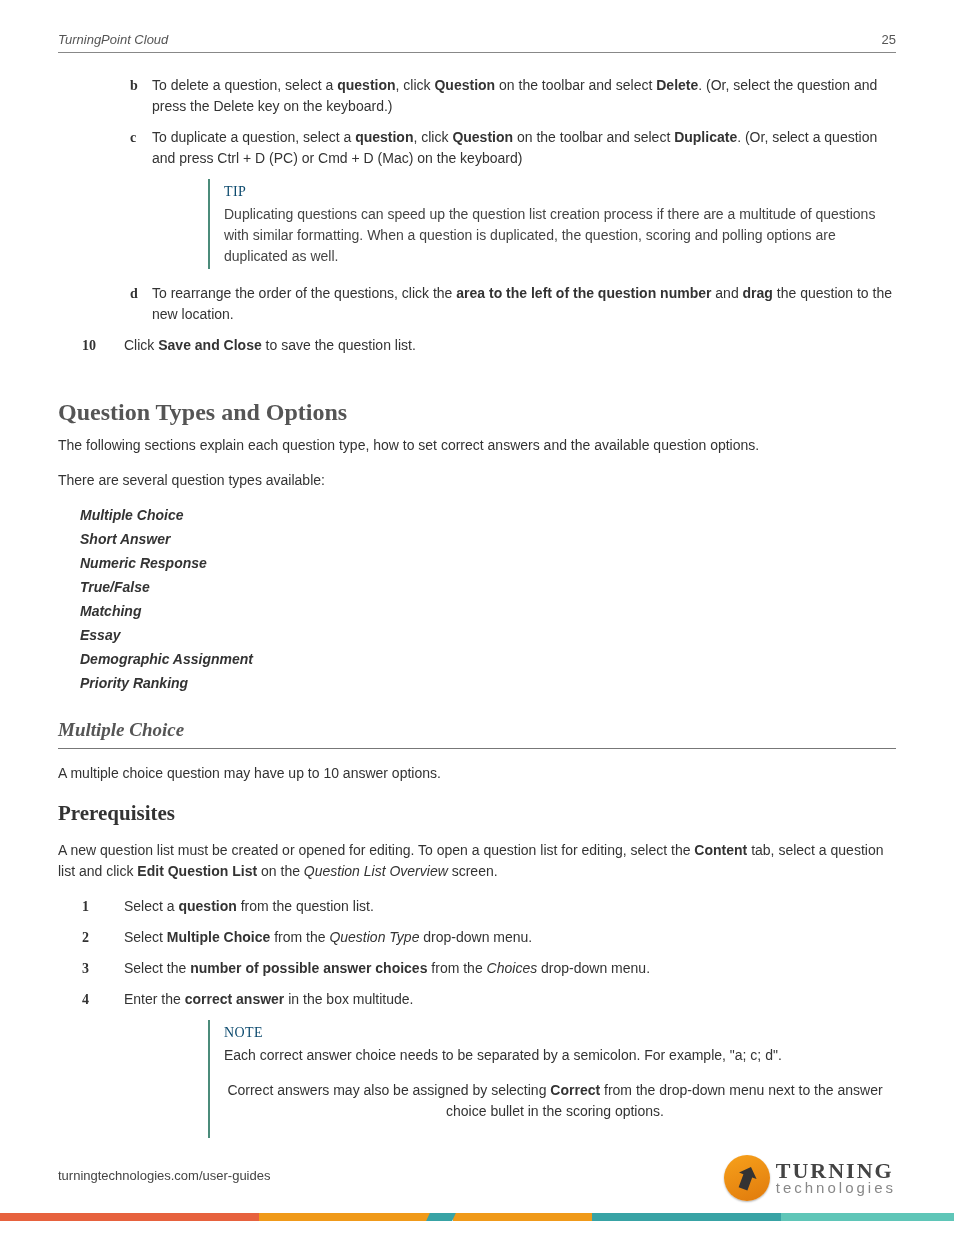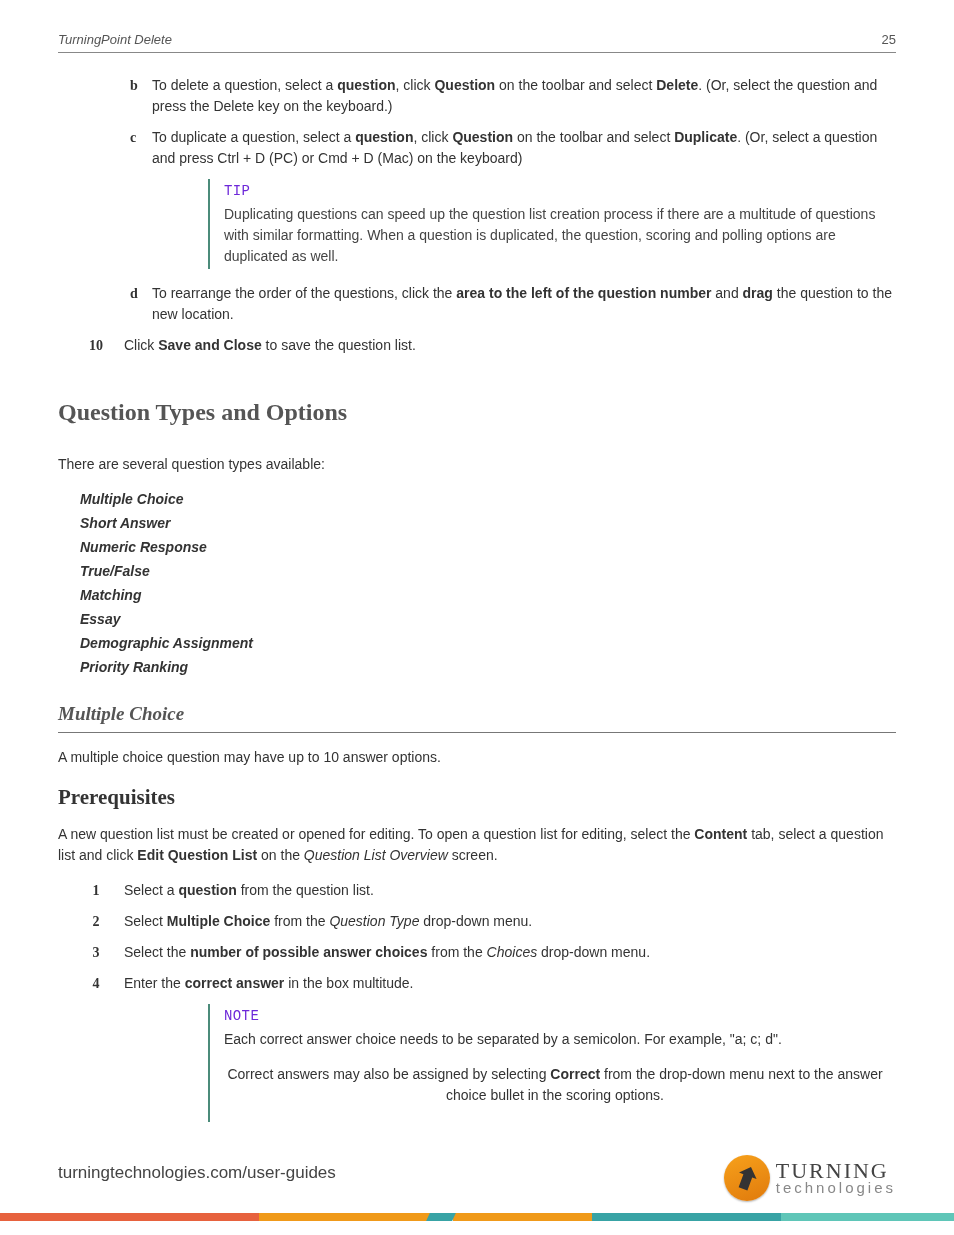--- a/index.html
+++ b/index.html
@@ -43,51 +43,51 @@
   }
   .sub-text { flex: 1; }
   b { font-weight: bold; }
   .callout {
     margin: 10px 0 14px 150px;
     border-left: 2px solid #4b8b7a;
     padding: 2px 10px 2px 14px;
     max-width: 700px;
   }
   .callout-title {
-    font-family: Liberation Mono, monospace;
-    color: #6d28d9;
+    font-family: Liberation Serif, serif;
+    color: #0c4a6e;
     font-weight: normal;
     font-size: 14px;
     letter-spacing: 0.4px;
     margin-bottom: 2px;
   }
   .callout-body { color: #444; }
   .callout .para + .para { margin-top: 10px; text-align: center; }
   .num-list {
     margin-left: 24px;
   }
   .num-item {
     display: flex;
     margin-bottom: 10px;
   }
   .num-label {
     font-family: Georgia, 'Times New Roman', serif;
     font-weight: bold;
     width: 28px;
-    text-align: center;
+    text-align: left;
     flex-shrink: 0;
     margin-right: 14px;
     color: #333;
   }
   .h1 {
     font-family: Georgia, 'Times New Roman', serif;
     font-size: 24px;
     color: #555;
     margin-top: 38px;
-    margin-bottom: 24px;
+    margin-bottom: 5px;
   }
   .para { margin-bottom: 14px; color: #333; }
   .qtype-list {
     margin: 4px 0 22px 22px;
   }
   .qtype-list div {
     font-weight: bold;
     font-style: italic;
     margin-bottom: 3px;
   }
@@ -111,21 +111,21 @@
     position: absolute;
     bottom: 14px;
     left: 0;
     right: 0;
     height: 54px;
   }
   .footer-url {
     position: absolute;
     left: 58px;
     bottom: 36px;
-    font-size: 17px;
+    font-size: 13px;
     color: #444;
   }
   .footer-logo {
     position: absolute;
     right: 58px;
     bottom: 20px;
     display: flex;
     align-items: center;
   }
   .logo-circle {
@@ -136,20 +136,21 @@
     margin-right: 6px;
     box-shadow: 0 1px 2px rgba(0,0,0,.3);
   }
   .logo-circle svg { width: 28px; height: 28px; }
   .logo-text { line-height: 0.9; }
   .logo-big {
     font-family: Georgia, 'Times New Roman', serif;
     font-size: 22px;
     letter-spacing: 2px;
     color: #444;
+    font-weight: bold;
   }
   .logo-small {
     font-size: 15px;
     letter-spacing: 3px;
     color: #888;
     text-align: right;
   }
   .footer-bar {
     position: absolute;
     bottom: 0; left: 0; right: 0;
@@ -162,21 +163,21 @@
   .fb4 { background:#f09a1a; flex:1.6; }
   .fb5 { background:#38a3a5; flex:2.2; }
   .fb6 { background:#5fc6b8; flex:2; }
 </style>
 </head>
 <body>
 
 <div class="page">
 
   <div class="header-row">
-    <span>TurningPoint Delete</span>
+    <span>TurningPoint Cloud</span>
     <span class="page-num">25</span>
   </div>
 
   <div class="sub-list">
     <div class="sub-item">
       <div class="sub-label">b</div>
       <div class="sub-text"><span>To delete a question, select a </span><b>question</b><span>, click </span><b>Question</b><span> on the toolbar and select </span><b>Delete</b><span>. (Or, select the question and press the Delete key on the keyboard.)</span></div>
     </div>
     <div class="sub-item">
       <div class="sub-label">c</div>
@@ -197,20 +198,21 @@
   </div>
 
   <div class="num-list">
     <div class="num-item">
       <div class="num-label">10</div>
       <div class="sub-text"><span>Click </span><b>Save and Close</b><span> to save the question list.</span></div>
     </div>
   </div>
 
   <h1 class="h1">Question Types and Options</h1>
+  <p class="para">The following sections explain each question type, how to set correct answers and the available question options.</p>
   <p class="para">There are several question types available:</p>
 
   <div class="qtype-list">
     <div>Multiple Choice</div>
     <div>Short Answer</div>
     <div>Numeric Response</div>
     <div>True/False</div>
     <div>Matching</div>
     <div>Essay</div>
     <div>Demographic Assignment</div>

